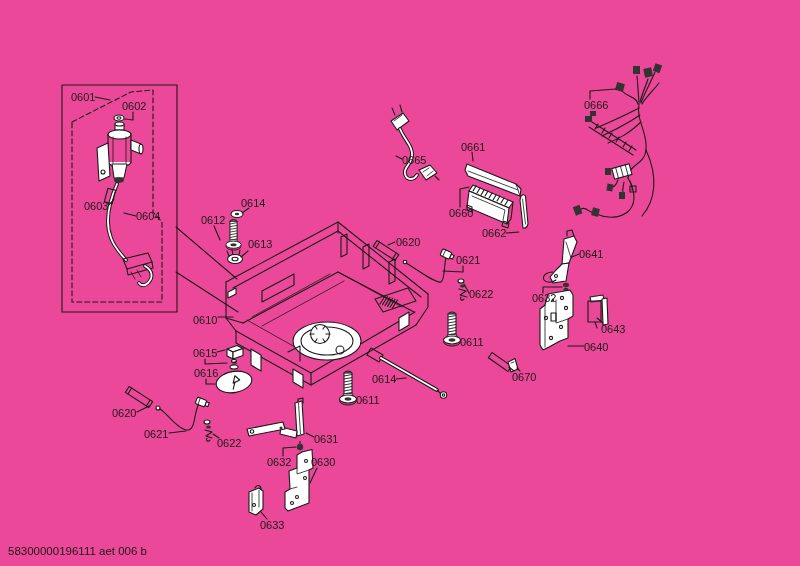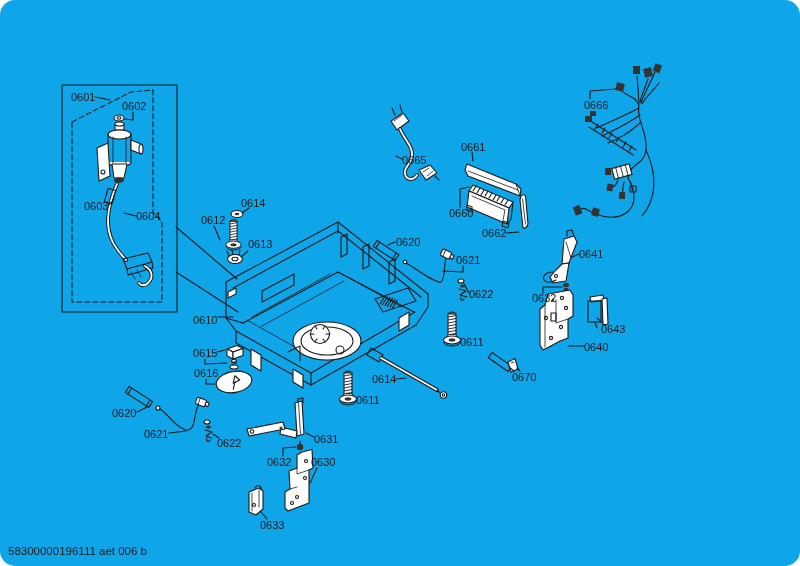--- a/index.html
+++ b/index.html
@@ -1,18 +1,18 @@
 <!DOCTYPE html>
 <html><head>
 <meta charset="utf-8">
 <style>
   html,body { margin:0; padding:0; background:#ffffff; }
   .page {
-    position:relative; width:800px; height:566px; background:#0ea5e9;
-    font-family:"Liberation Sans", sans-serif; overflow:hidden;border-radius:15px;
+    position:relative; width:800px; height:566px; background:#ec4899;
+    font-family:"Liberation Sans", sans-serif; overflow:hidden;
   }
   svg { display:block; }
   .art path, .art line, .art polyline, .art polygon, .art rect,
   .art ellipse, .art circle {
     stroke:#1a1a1a; stroke-width:1.1; fill:none;
     stroke-linecap:round; stroke-linejoin:round;
   }
   .art .fw { fill:#ffffff; }
   .art .fd { fill:#333333; stroke:none; }
   .art .thin { stroke-width:0.8; }

